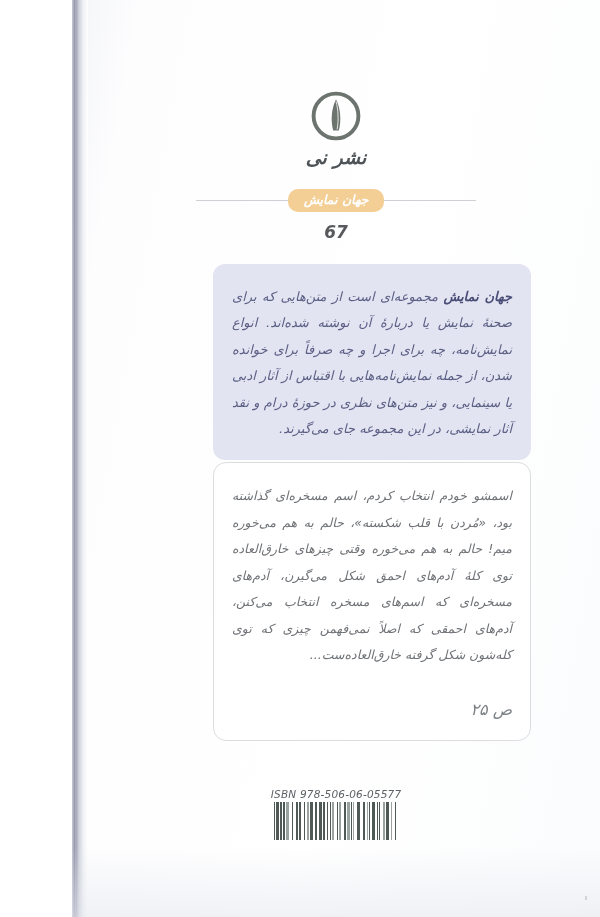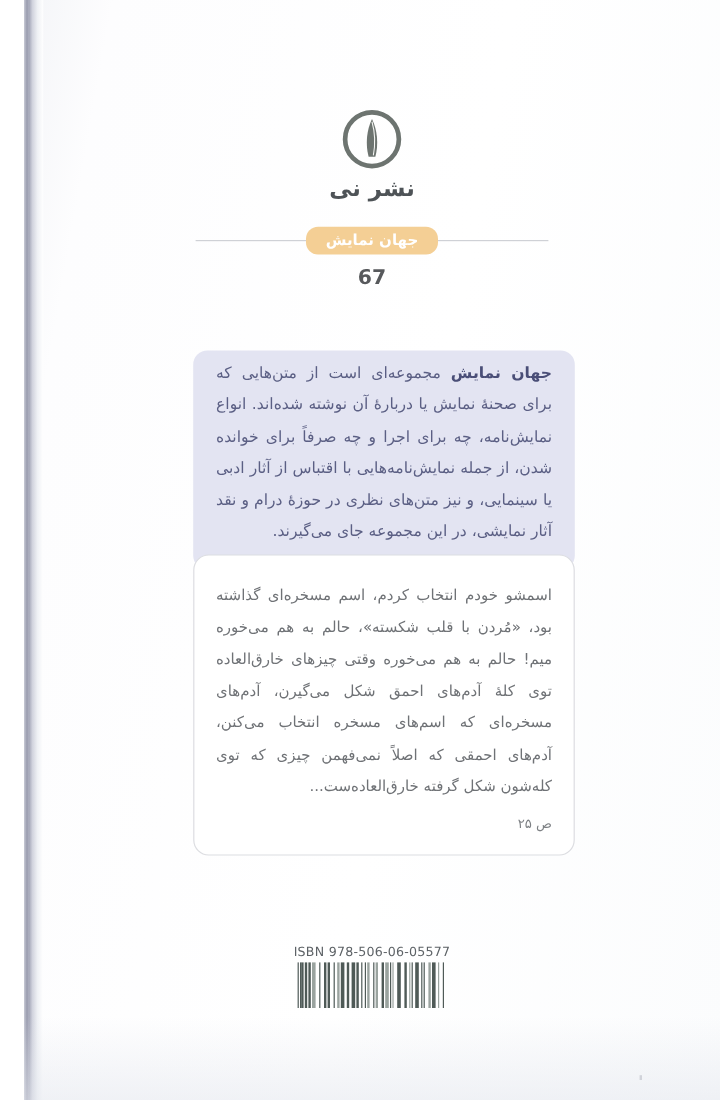--- a/index.html
+++ b/index.html
@@ -3,25 +3,26 @@
 <meta charset="utf-8">
 <style>
   html, body {
     margin: 0;
     padding: 0;
     background: #ffffff;
   }
 
   .page {
     position: relative;
-    width: 580px;
+    width: 528px;
     height: 917px;
     background: #c4b5fd;
     overflow: hidden;
     font-family: "DejaVu Sans", "Liberation Sans", sans-serif;
+    font-style: italic;
   }
 
   
   .paper-tone {
     position: absolute;
     inset: 0;
     background:
       linear-gradient(100deg, #f4f5f8 0%, #fdfdfe 10%, #ffffff 55%, #fbfcfd 100%);
     pointer-events: none;
   }
@@ -126,27 +127,26 @@
 
   
   .desc-box {
     position: absolute;
     top: 264px;
     left: 141px;
     width: 318px;
     box-sizing: border-box;
     background: #e3e4f2;
     border-radius: 12px;
-    padding: 7px 19px 18px 19px;
+    padding: 20px 19px 18px 19px;
     color: #5b5f84;
     font-size: 13px;
     line-height: 2.03;
     text-align: justify;
     text-align-last: right;
-    margin-top: 28px;
   }
   .desc-box p { margin: 0; }
   .desc-box .lead {
     font-weight: 700;
     color: #4a4e77;
   }
 
   
   .quote-box {
     position: absolute;
@@ -159,22 +159,22 @@
     background: #ffffff;
     padding: 20px 18px 14px 18px;
     color: #6f7276;
     font-size: 12.5px;
     line-height: 2.12;
     text-align: justify;
     text-align-last: right;
   }
   .quote-box p { margin: 0; }
   .quote-page {
-    margin-top: 6px;
-    font-size: 11px;
+    margin-top: 24px;
+    font-size: 16px;
     color: #7d8084;
     text-align: right;
   }
 
   
   .isbn-block {
     position: absolute;
     top: 788px;
     left: 0;
     width: 100%;

